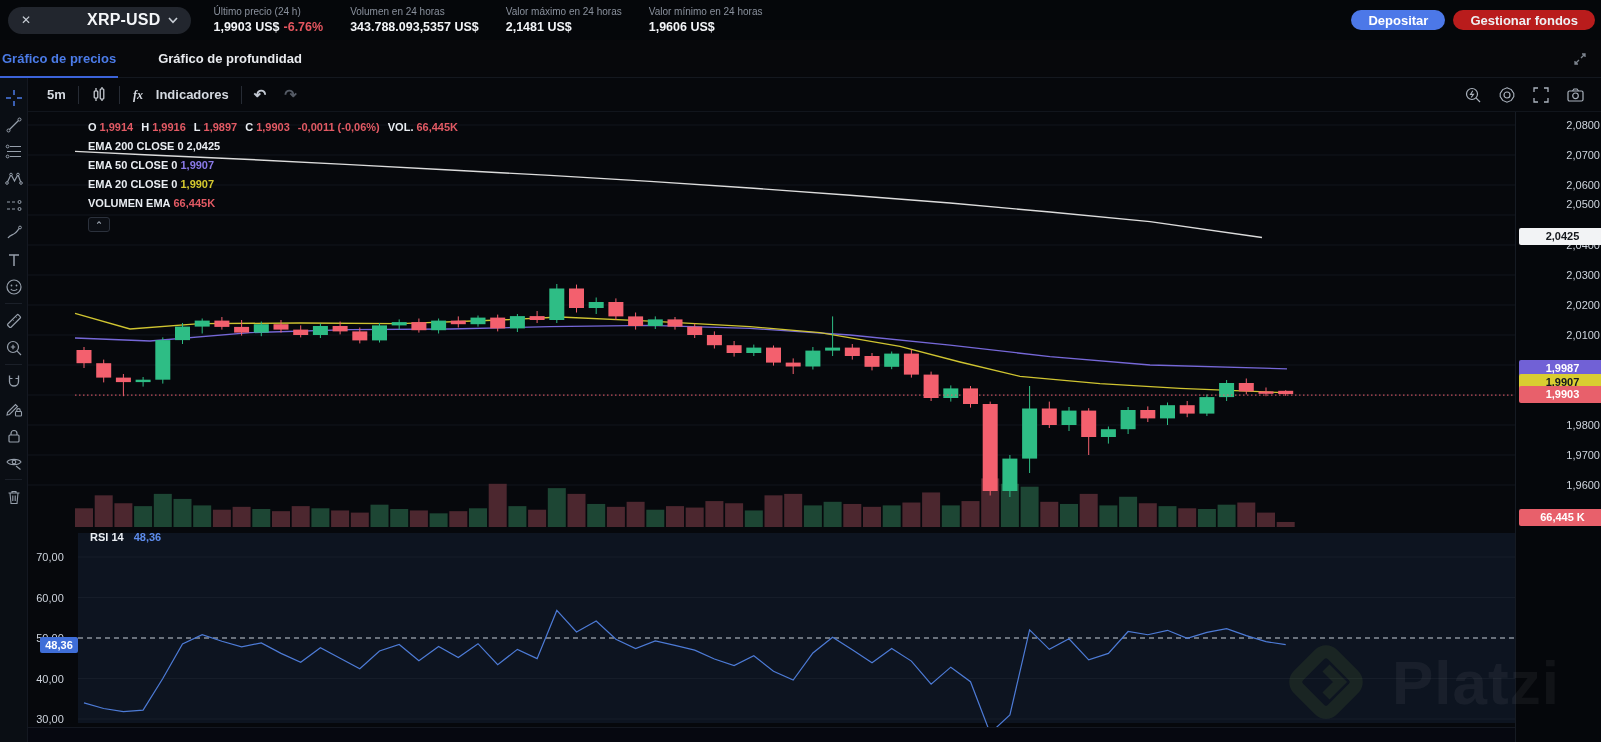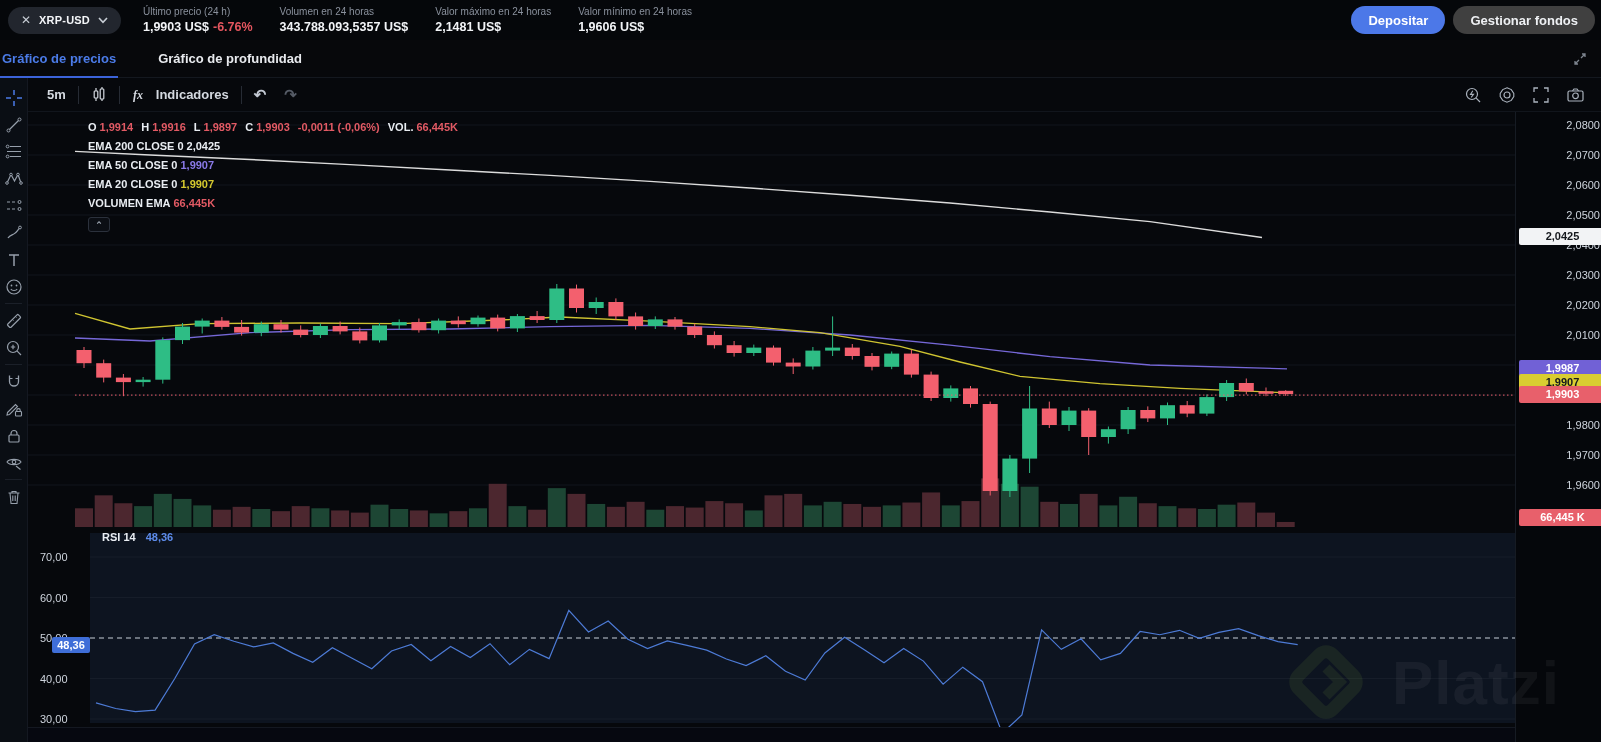--- a/index.html
+++ b/index.html
@@ -6,30 +6,30 @@
   html,body{width:1601px;height:742px;overflow:hidden;background:#04060a;
     font-family:"Liberation Sans",sans-serif;color:#e9edf2;}
   .app{position:relative;width:1601px;height:742px;}
 
   
   .topbar{position:absolute;left:0;top:0;width:1601px;height:40px;background:#05070a;
     display:flex;align-items:center;padding:0 6px 0 8px;}
   .pair-pill{display:flex;align-items:center;gap:8px;height:27px;padding:0 13px;
     background:#22262e;border-radius:16px;cursor:pointer;}
   .pair-pill .x{color:#c7cdd5;font-size:12px;line-height:1;}
-  .pair-pill .pair{font-size:11px;font-weight:bold;color:#f4f6f9;letter-spacing:.2px;}
+  .pair-pill .pair{font-size:16px;font-weight:bold;color:#f4f6f9;letter-spacing:.2px;margin-left:48px;}
   .stats{display:flex;gap:27px;margin-left:22px;}
   .stat .lbl{font-size:10px;color:#8a919d;margin-bottom:3px;white-space:nowrap;}
   .stat .val{font-size:12.5px;font-weight:bold;color:#f2f4f7;white-space:nowrap;}
   .stat .delta{color:#e4565f;margin-left:4px;font-weight:bold;}
   .actions{margin-left:auto;display:flex;gap:8px;align-items:center;}
-  .btn{height:28px;border:none;border-radius:16px;padding:0 17px;font-size:13px;
+  .btn{height:20px;border:none;border-radius:16px;padding:0 17px;font-size:13px;
     font-weight:bold;font-family:"Liberation Sans",sans-serif;cursor:pointer;white-space:nowrap;}
   .btn.primary{background:#4c78e8;color:#fff;}
-  .btn.secondary{background:#404040;color:#eef0f3;}
+  .btn.secondary{background:#b91c1c;color:#eef0f3;}
 
   
   .tabs{position:absolute;left:0;top:40px;width:1601px;height:38px;background:#07080b;
     border-bottom:1px solid #14181f;display:flex;align-items:center;padding:0 0;}
   .tab{position:relative;height:38px;display:flex;align-items:center;padding:0 2px;
     margin-right:38px;font-size:13px;font-weight:bold;color:#e8eaee;cursor:pointer;}
   .tab.active{color:#4b7be8;}
   .tab.active::after{content:'';position:absolute;left:0;right:0;bottom:0;height:2px;background:#3c63d9;}
   .tabs .expand{margin-left:auto;margin-right:14px;cursor:pointer;opacity:.8;}
 
@@ -46,21 +46,21 @@
   .citem{display:flex;align-items:center;gap:6px;color:#d4d9e0;font-size:13px;font-weight:bold;
     padding:0 9px;height:26px;border-radius:4px;cursor:pointer;white-space:nowrap;}
   .csep{width:1px;height:18px;background:#262b34;margin:0 3px;}
   .undo{color:#c2c8d2;font-size:15px;}
   .redo{color:#555b66;font-size:15px;}
   .ctool-right{margin-left:auto;display:flex;align-items:center;gap:16px;padding-right:6px;}
   .icon-btn{display:flex;align-items:center;justify-content:center;cursor:pointer;}
 
   .chart-area{position:relative;width:1573px;height:630px;}
   #main-svg{position:absolute;left:0;top:0;}
-  .rsi-panel{position:absolute;left:12px;top:415px;width:1487px;height:200px;}
+  .rsi-panel{position:absolute;left:0;top:415px;width:1487px;height:200px;}
   #rsi-svg{position:absolute;left:0;top:0;}
   .time-strip{position:absolute;left:0;top:615px;width:1487px;height:15px;background:#060810;
     border-top:1px solid #141821;}
 
   
   #price-axis{position:absolute;left:1487px;top:0;width:95px;height:630px;background:#05070b;
     border-left:1px solid #161b23;cursor:ns-resize;}
   .ptick{position:absolute;right:10px;font-size:11px;color:#ced4dd;line-height:16px;}
   .pbadge{position:absolute;right:4px;left:3px;text-align:center;font-size:11px;font-weight:bold;
     border-radius:2px;line-height:17px;height:17px;}
@@ -72,21 +72,21 @@
   .lv{margin-right:8px;}
   .red{color:#e25a64;} .white{color:#e9edf2;} .purple{color:#8a7ae8;} .yellow{color:#d6ca2f;}
   .blue{color:#5d8bea;}
   .collapse-btn{margin-top:5px;width:22px;height:15px;border:1px solid #2b313c;border-radius:3px;
     color:#9aa3af;font-size:9px;display:flex;align-items:center;justify-content:center;cursor:pointer;
     background:#0b0e14;}
 
   
   .rsi-legend{position:absolute;left:62px;top:4px;font-size:11px;font-weight:bold;z-index:4;white-space:nowrap;}
   #rsi-axis{position:absolute;left:0;top:0;width:50px;height:200px;}
-  .rtick{position:absolute;right:6px;width:44px;text-align:left;font-size:11px;color:#ced4dd;line-height:14px;}
+  .rtick{position:absolute;right:6px;width:44px;text-align:center;font-size:11px;color:#ced4dd;line-height:14px;}
   .rsi-badge{position:absolute;left:12px;width:38px;text-align:center;background:#3f6ed8;color:#fff;
     font-size:11px;font-weight:bold;border-radius:2px;line-height:16px;height:16px;z-index:5;}
 
   
   .watermark{position:absolute;left:1248px;top:505px;width:340px;height:130px;display:flex;
     align-items:center;gap:16px;pointer-events:none;z-index:9;}
   .watermark .wm-text{font-size:62px;font-weight:bold;color:rgba(255,255,255,0.05);letter-spacing:1px;}
 
   svg{display:block;}
 </style>
@@ -560,21 +560,21 @@
             </div>
           <div class="rsi-badge" style="top: 109.642px;">48,36</div>
         </div>
 
         <div class="time-strip"></div>
 
         <div id="price-axis">
             <div class="ptick" style="top: 5px;">2,0800</div>
             <div class="ptick" style="top: 35px;">2,0700</div>
             <div class="ptick" style="top: 65px;">2,0600</div>
-            <div class="ptick" style="top: 95px;">2,0500</div>
+            <div class="ptick" style="top: 84px;">2,0500</div>
             <div class="ptick" style="top: 125px; margin-left: 44px;">2,0400</div>
             <div class="ptick" style="top: 155px;">2,0300</div>
             <div class="ptick" style="top: 185px;">2,0200</div>
             <div class="ptick" style="top: 215px;">2,0100</div>
             <div class="ptick" style="top: 305px;">1,9800</div>
             <div class="ptick" style="top: 335px; text-align: center;">1,9700</div>
             <div class="ptick" style="top: 365px;">1,9600</div>
             <div class="pbadge" style="top: 116px; background: rgb(242, 243, 245); color: rgb(21, 24, 29);">2,0425</div>
             <div class="pbadge" style="top: 248px; background: rgb(113, 97, 214); color: rgb(255, 255, 255);">1,9987</div>
             <div class="pbadge" style="top: 262px; background: rgb(217, 205, 49); color: rgb(21, 24, 29);">1,9907</div>

